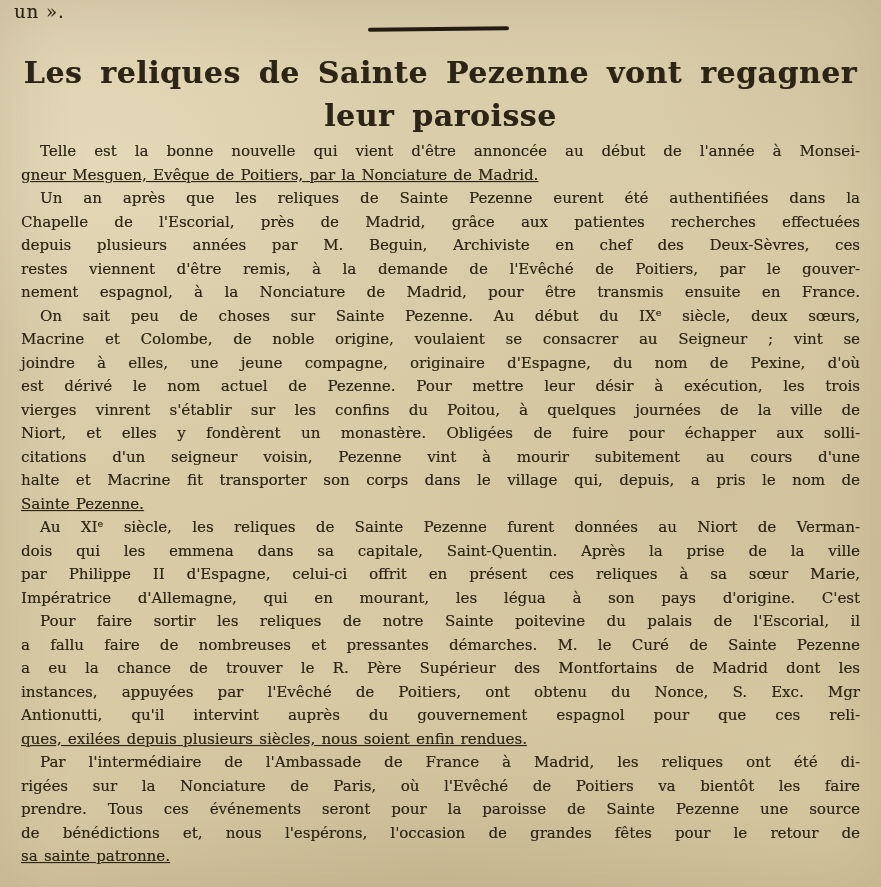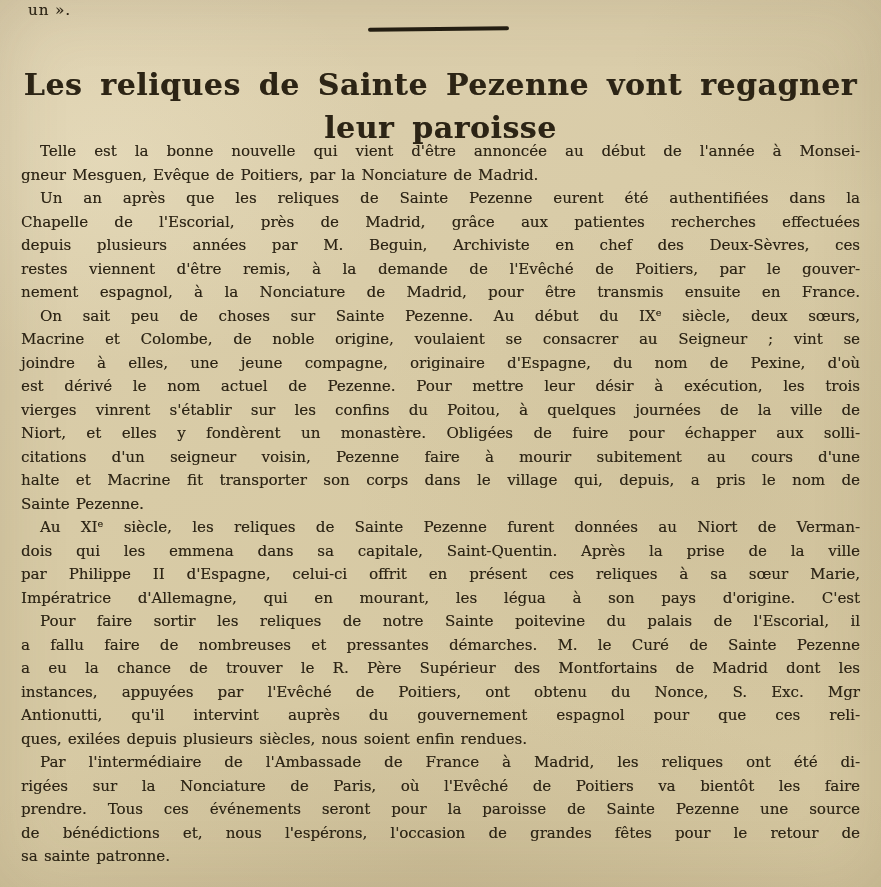--- a/index.html
+++ b/index.html
@@ -12,50 +12,50 @@
     background:
       radial-gradient(ellipse 420px 300px at 12% 18%, rgba(248,240,212,0.30), transparent 70%),
       radial-gradient(ellipse 520px 420px at 82% 55%, rgba(120,100,60,0.07), transparent 72%),
       radial-gradient(ellipse 640px 220px at 50% 97%, rgba(108,88,52,0.10), transparent 75%),
       radial-gradient(ellipse 300px 200px at 95% 8%, rgba(125,105,65,0.08), transparent 70%),
       linear-gradient(160deg,#dccfae 0%,#d8cba6 45%,#d4c69f 100%);
     box-shadow: inset 0 0 70px rgba(92,76,45,0.16);
     text-shadow: 0.3px 0.3px 0.6px rgba(44,36,21,0.45);
   }
   .fragment {
-    position:absolute; top:1px; left:28px;
-    font-size:15px; letter-spacing:1px;
+    position:absolute; top:1px; left:14px;
+    font-size:18px; letter-spacing:1px;
   }
   .rule {
     position:absolute; top:27px; left:368px;
     width:141px; height:3.5px;
     background:#241e12;
     transform:rotate(-0.6deg);
     border-radius:2px;
   }
   .title {
     position:absolute; top:51px; left:0; right:0;
-    margin:12px; text-align:center;
+    margin:0; text-align:center;
     font-size:30px; font-weight:700;
     line-height:43px;
     letter-spacing:0.5px; word-spacing:7px;
   }
   .body {
     position:absolute; top:140px; left:21px; right:21px;
   }
   .line {
     font-size:15px;
     line-height:23.5px;
     text-align:justify;
     text-align-last:justify;
     white-space:normal;
     word-spacing:1.5px;
   }
   .line.indent { padding-left:19px; }
-  .line.last { text-align-last:left; }
+  .line.last { text-align-last:left;text-decoration:underline; }
 </style>
 </head>
 <body>
 
 <div class="page">
   <div class="fragment">un ».</div>
 
   <div class="rule"></div>
 
   <h1 class="title">
@@ -70,21 +70,21 @@
       <div class="line">Chapelle de l'Escorial, près de Madrid, grâce aux patientes recherches effectuées</div>
       <div class="line">depuis plusieurs années par M. Beguin, Archiviste en chef des Deux-Sèvres, ces</div>
       <div class="line">restes viennent d'être remis, à la demande de l'Evêché de Poitiers, par le gouver-</div>
       <div class="line">nement espagnol, à la Nonciature de Madrid, pour être transmis ensuite en France.</div>
       <div class="line indent">On sait peu de choses sur Sainte Pezenne. Au début du IXᵉ siècle, deux sœurs,</div>
       <div class="line">Macrine et Colombe, de noble origine, voulaient se consacrer au Seigneur ; vint se</div>
       <div class="line">joindre à elles, une jeune compagne, originaire d'Espagne, du nom de Pexine, d'où</div>
       <div class="line">est dérivé le nom actuel de Pezenne. Pour mettre leur désir à exécution, les trois</div>
       <div class="line">vierges vinrent s'établir sur les confins du Poitou, à quelques journées de la ville de</div>
       <div class="line">Niort, et elles y fondèrent un monastère. Obligées de fuire pour échapper aux solli-</div>
-      <div class="line">citations d'un seigneur voisin, Pezenne faire à mourir subitement au cours d'une</div>
+      <div class="line">citations d'un seigneur voisin, Pezenne vint à mourir subitement au cours d'une</div>
       <div class="line">halte et Macrine fit transporter son corps dans le village qui, depuis, a pris le nom de</div>
       <div class="line last">Sainte Pezenne.</div>
       <div class="line indent">Au XIᵉ siècle, les reliques de Sainte Pezenne furent données au Niort de Verman-</div>
       <div class="line">dois qui les emmena dans sa capitale, Saint-Quentin. Après la prise de la ville</div>
       <div class="line">par Philippe II d'Espagne, celui-ci offrit en présent ces reliques à sa sœur Marie,</div>
       <div class="line">Impératrice d'Allemagne, qui en mourant, les légua à son pays d'origine. C'est</div>
       <div class="line indent">Pour faire sortir les reliques de notre Sainte poitevine du palais de l'Escorial, il</div>
       <div class="line">a fallu faire de nombreuses et pressantes démarches. M. le Curé de Sainte Pezenne</div>
       <div class="line">a eu la chance de trouver le R. Père Supérieur des Montfortains de Madrid dont les</div>
       <div class="line">instances, appuyées par l'Evêché de Poitiers, ont obtenu du Nonce, S. Exc. Mgr</div>

